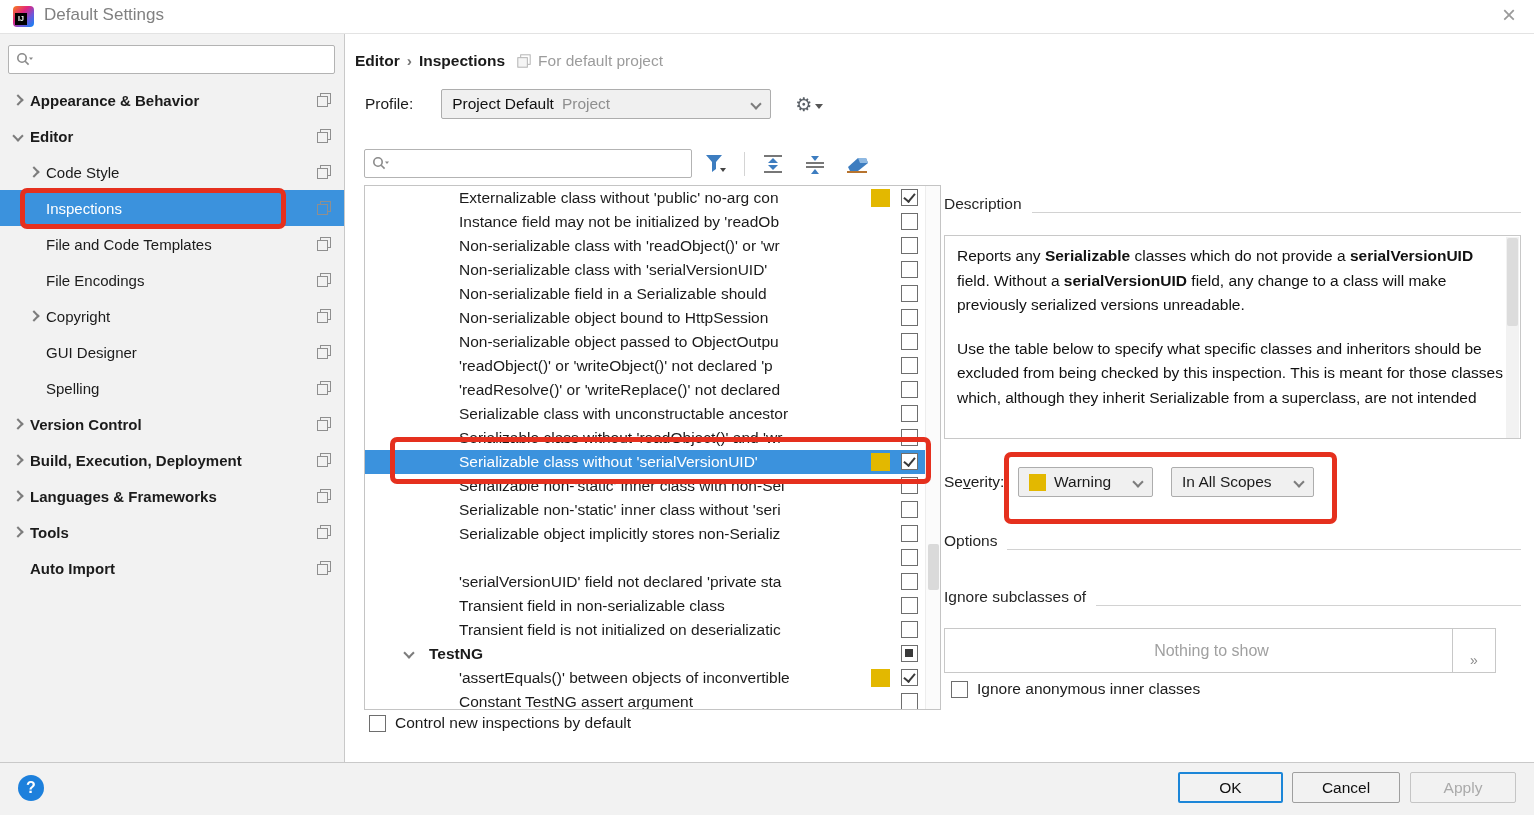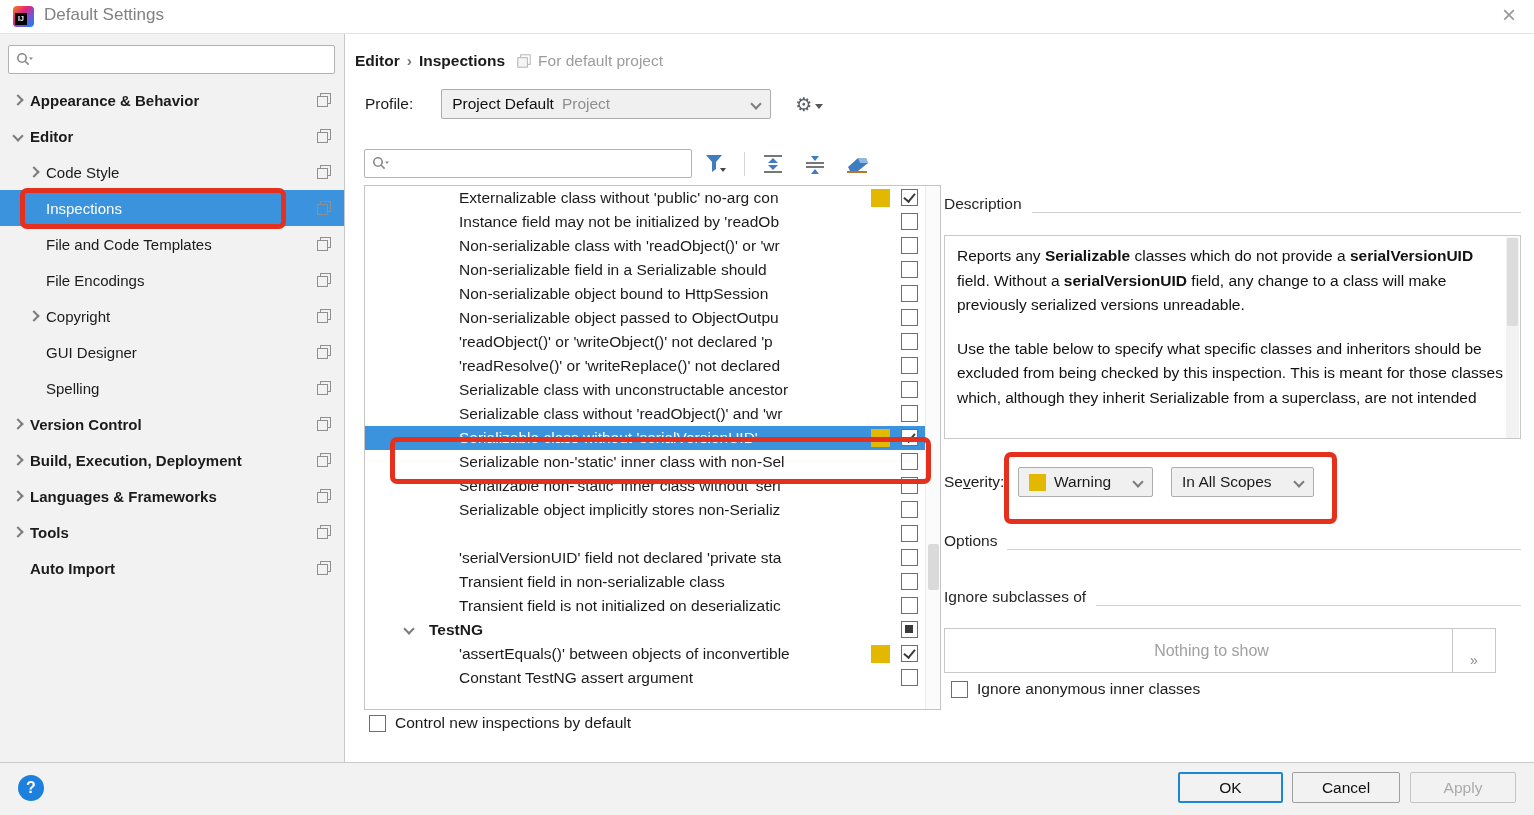--- a/index.html
+++ b/index.html
@@ -300,20 +300,24 @@
           </div>
           <div class="insp-row">
             <span class="ilbl">Instance field may not be initialized by 'readOb</span>
             <span class="cb"></span>
           </div>
           <div class="insp-row">
             <span class="ilbl">Non-serializable class with 'readObject()' or 'wr</span>
             <span class="cb"></span>
           </div>
           <div class="insp-row">
+            <span class="ilbl">Non-serializable class with 'serialVersionUID'</span>
+            <span class="cb"></span>
+          </div>
+          <div class="insp-row">
             <span class="ilbl">Non-serializable field in a Serializable should</span>
             <span class="cb"></span>
           </div>
           <div class="insp-row">
             <span class="ilbl">Non-serializable object bound to HttpSession</span>
             <span class="cb"></span>
           </div>
           <div class="insp-row">
             <span class="ilbl">Non-serializable object passed to ObjectOutpu</span>
             <span class="cb"></span>

